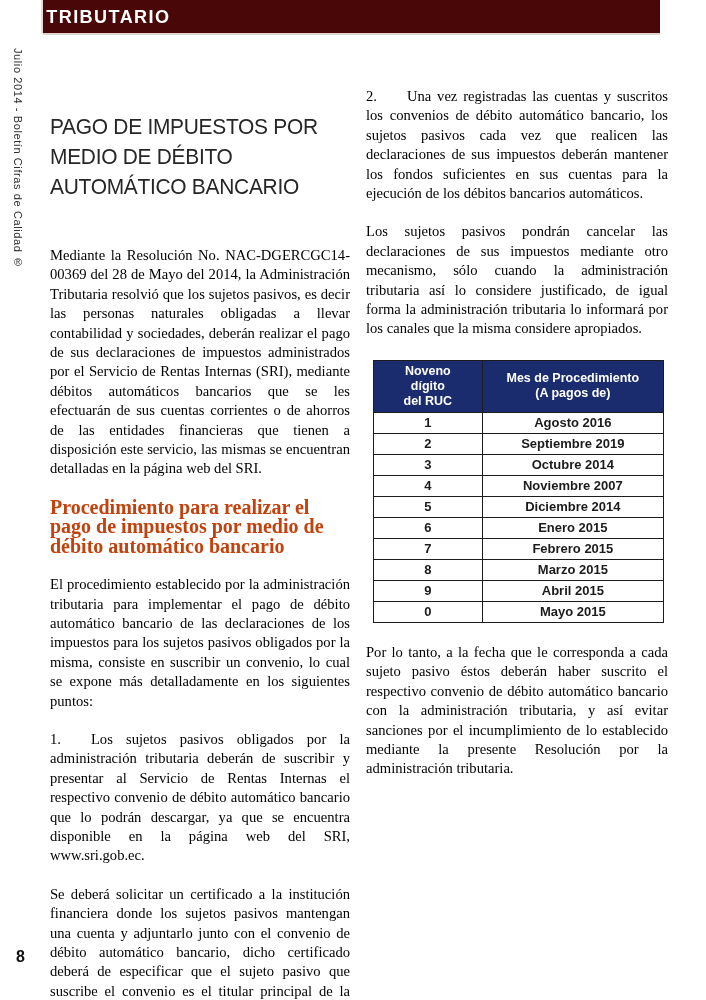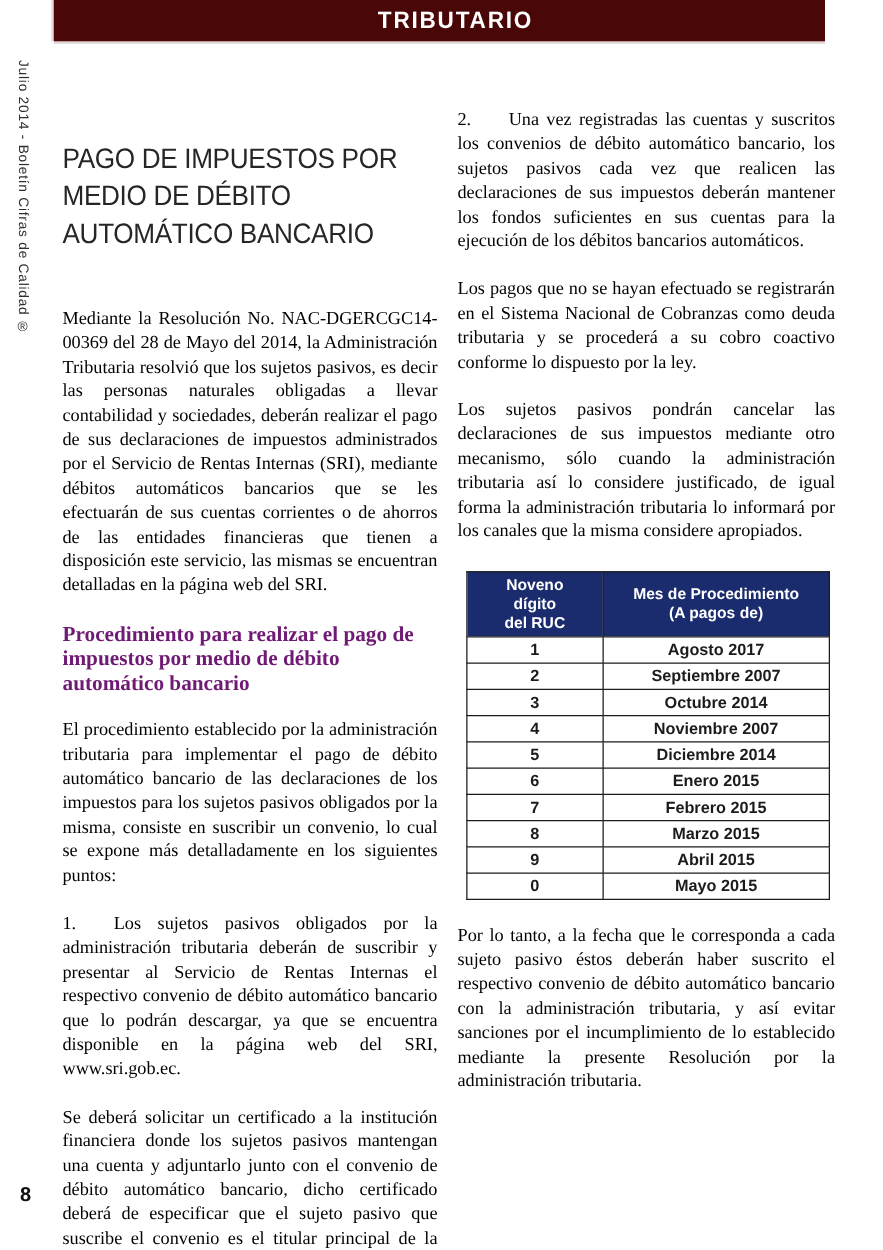--- a/index.html
+++ b/index.html
@@ -2,23 +2,22 @@
 <html><head>
 <meta charset="utf-8">
 <style>
   * { margin: 0; padding: 0; box-sizing: border-box; }
   html, body { width: 706px; height: 1000px; background: #ffffff; overflow: hidden; }
   body { font-family: "Liberation Serif", serif; color: #1a1a1a; position: relative; }
 
   .header-bar {
     position: absolute; left: 43px; top: 0; width: 617px; height: 33px;
     background: #4a0708;
-    display: flex; align-items: center; justify-content: center;
+    display: flex; align-items: center; 
     box-shadow: 0 2px 0 #e2d3d3, -2px 0 0 #e8dada;
-    padding-left: 26px;
   }
   .header-bar .header-title {
     color: #ffffff; font-family: "Liberation Sans", sans-serif;
     font-weight: bold; font-size: 19px; letter-spacing: 1.5px;
     transform: scaleX(0.95); transform-origin: center;
   }
 
   .sidebar-vertical {
     position: absolute; left: 12px; top: 48px;
     writing-mode: vertical-rl;
@@ -46,22 +45,22 @@
   }
 
   .para {
     font-size: 14.6px; line-height: 19.4px;
     text-align: justify; color: #000000;
     margin-bottom: 19px;
   }
   .para:last-child { margin-bottom: 0; }
 
   .section-heading {
-    font-size: 17px; line-height: 19.4px; font-weight: bold;
-    color: #701a75; text-align: left;
+    font-size: 20px; line-height: 19.4px; font-weight: bold;
+    color: #c2410c; text-align: left;
     margin-bottom: 19px;
   }
 
   .item-number { display: inline-block; margin-right: 30px; }
 
   .ruc-table {
     width: 291px; margin-top: 21px; margin-bottom: 20px; margin-left: 7px;
     border-collapse: collapse;
     font-family: "Liberation Sans", sans-serif;
   }
@@ -103,21 +102,20 @@
 
   <p class="para"><span class="item-number">1.</span><span>Los sujetos pasivos obligados por la administración tributaria deberán de suscribir y presentar al Servicio de Rentas Internas el respectivo convenio de débito automático bancario que lo podrán descargar, ya que se encuentra disponible en la página web del SRI, www.sri.gob.ec.</span></p>
 
   <p class="para">Se deberá solicitar un certificado a la institución financiera donde los sujetos pasivos mantengan una cuenta y adjuntarlo junto con el convenio de débito automático bancario, dicho certificado deberá de especificar que el sujeto pasivo que suscribe el convenio es el titular  principal de la cuenta para efectuar el débito bancario.</p>
 
 </div>
 
 <div class="col-right">
   <p class="para"><span class="item-number">2.</span><span>Una vez registradas las cuentas y suscritos los convenios de débito automático bancario, los sujetos pasivos cada vez que realicen las declaraciones de  sus impuestos deberán mantener los fondos suficientes en sus cuentas para la ejecución de los débitos bancarios automáticos.</span></p>
 
-  <p class="para">Los pagos que no se hayan efectuado se registrarán en el Sistema Nacional de Cobranzas como deuda tributaria y se procederá a su cobro coactivo conforme lo dispuesto por la ley.</p>
 
 
   <p class="para">Los sujetos pasivos pondrán cancelar las declaraciones de sus impuestos mediante otro mecanismo, sólo cuando la administración tributaria así lo considere justificado, de igual forma la administración tributaria lo informará por los canales que la misma considere apropiados.</p>
 
 
   <table class="ruc-table">
     <colgroup>
         <col class="c1">
         <col class="c2">
       </colgroup>
@@ -129,25 +127,25 @@
         </th>
         <th>
           <span class="th-line">Mes de Procedimiento</span>
           <span class="th-line">(A pagos de)</span>
         </th>
       </tr>
     </thead>
     <tbody>
       <tr>
           <td>1</td>
-          <td>Agosto 2017</td>
+          <td>Agosto 2016</td>
         </tr>
       <tr>
           <td>2</td>
-          <td>Septiembre 2007</td>
+          <td>Septiembre 2019</td>
         </tr>
       <tr>
           <td>3</td>
           <td>Octubre 2014</td>
         </tr>
       <tr>
           <td>4</td>
           <td>Noviembre 2007</td>
         </tr>
       <tr>

